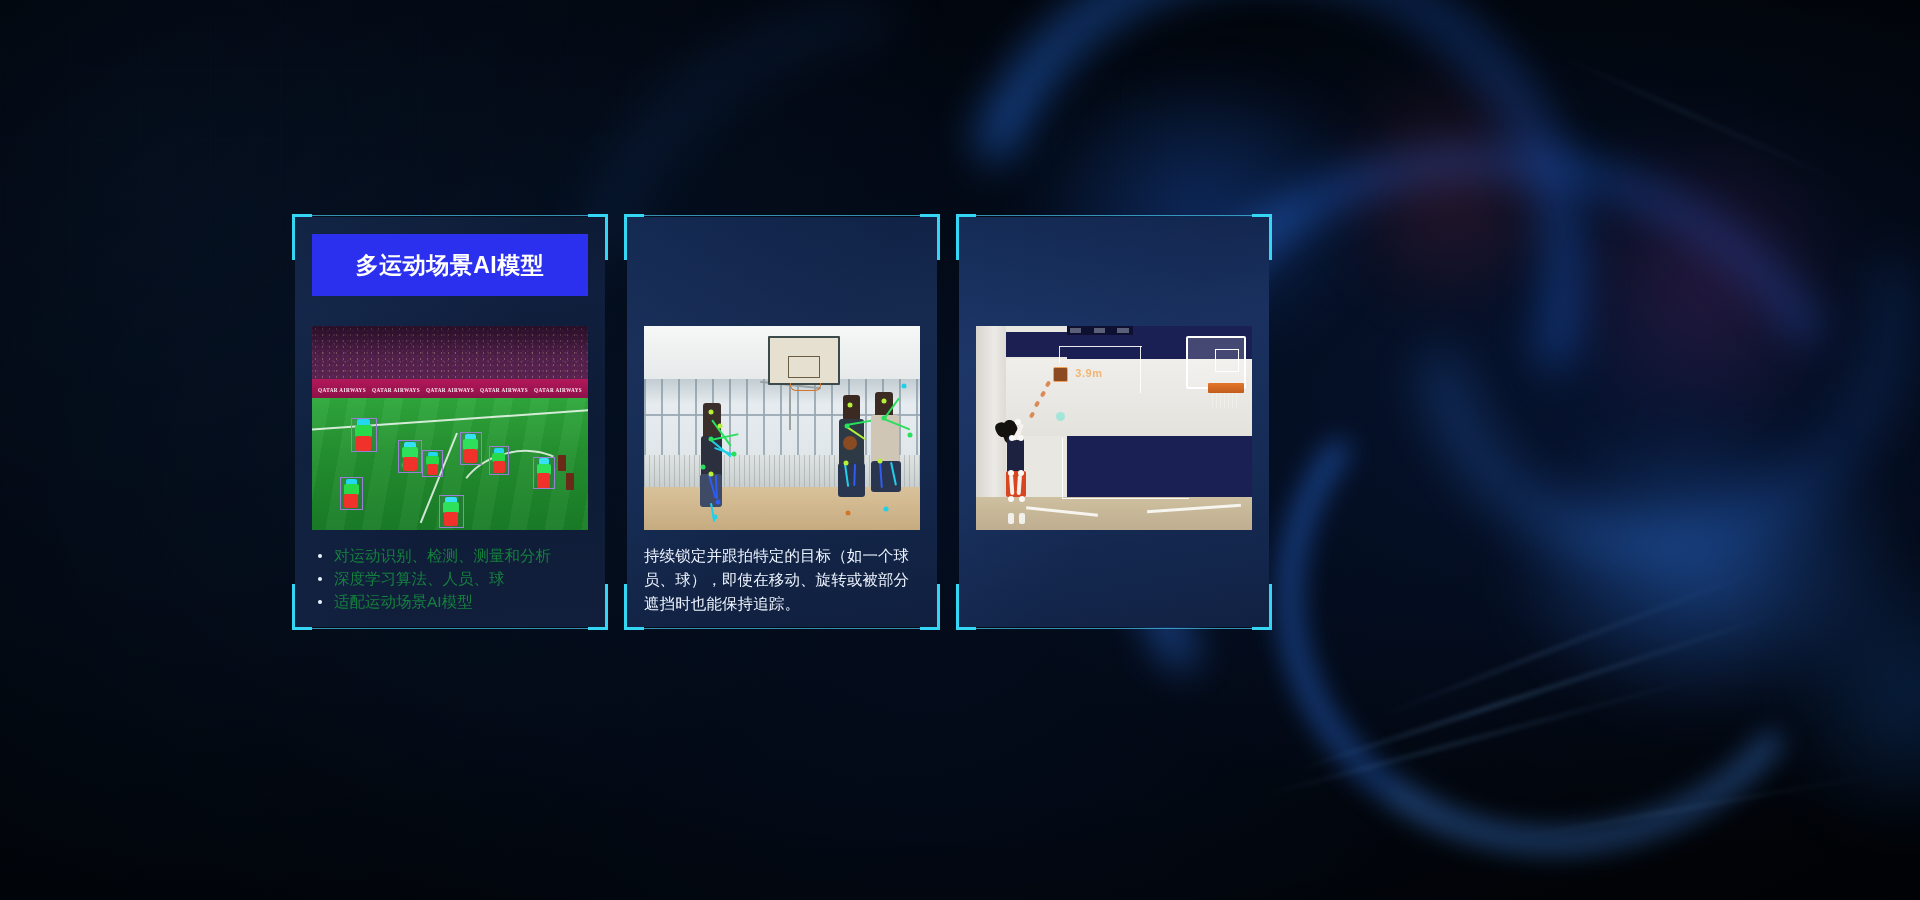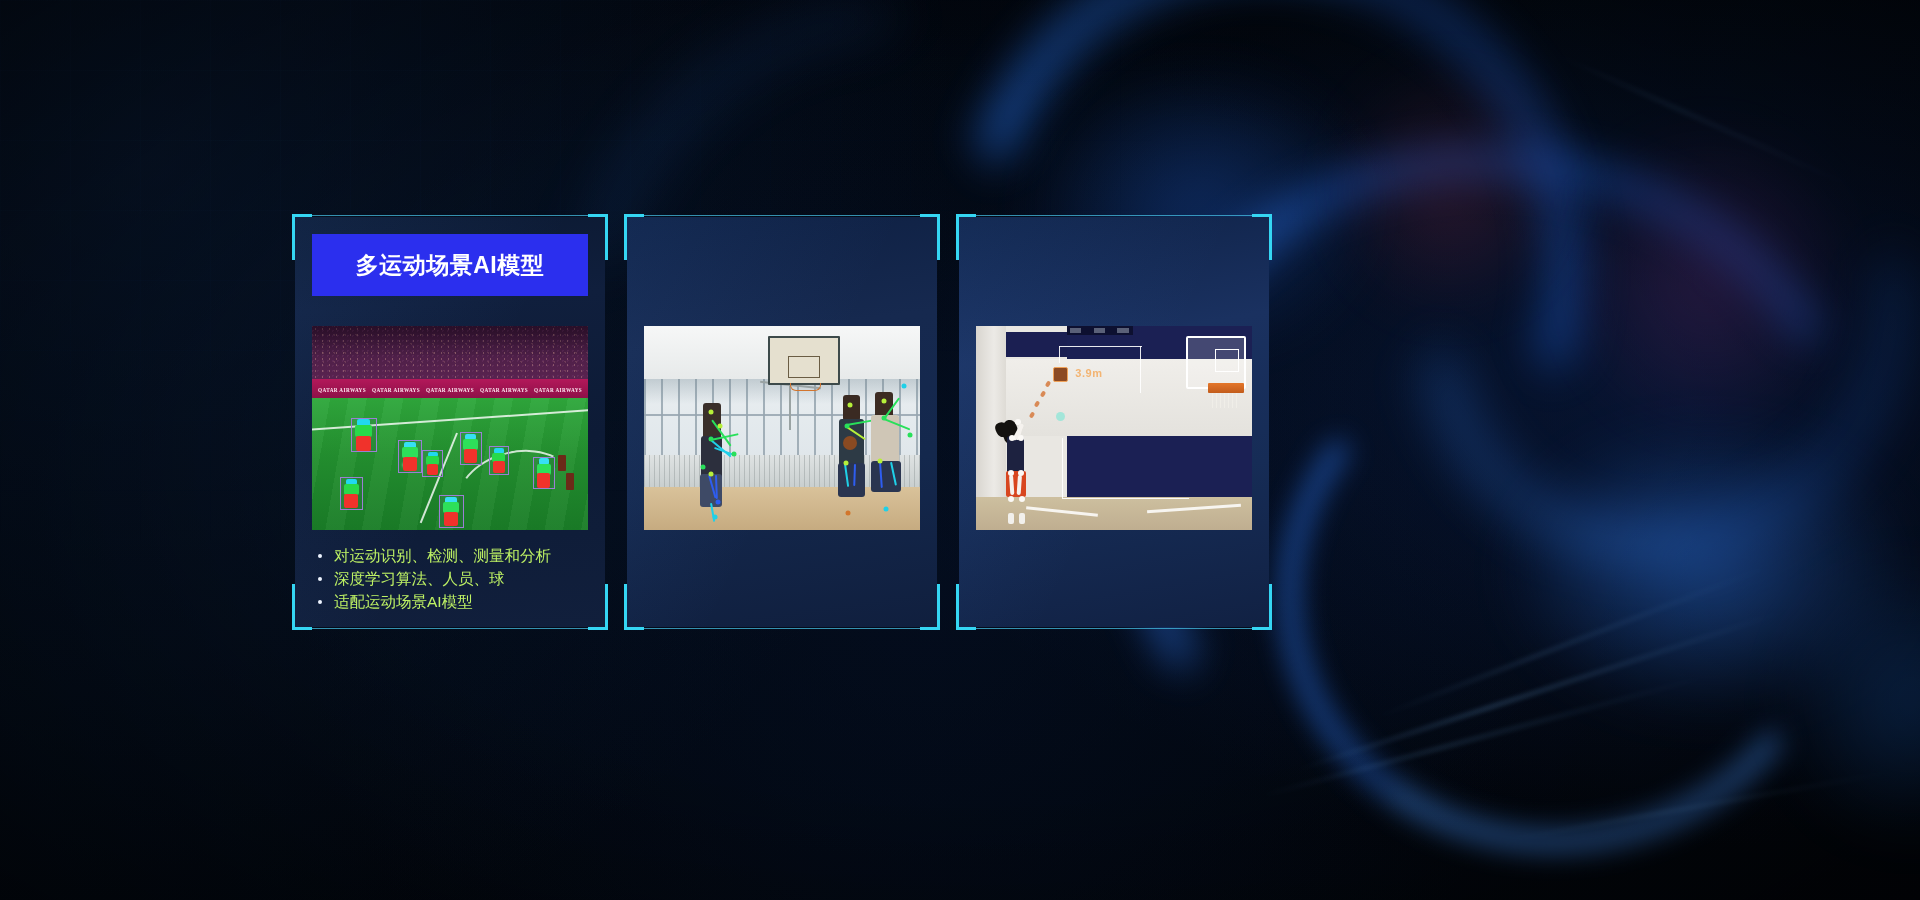--- a/index.html
+++ b/index.html
@@ -122,21 +122,21 @@
 
   .media {
     position:absolute; left:20px; right:20px; top:112px; height:204px;
     overflow:hidden; background:#07101f;
   }
   .card.c2 .media { top:112px; height:204px; }
 
   .body { position:absolute; left:20px; right:18px; top:330px; }
   .bullets { list-style:none; }
   .bullets li {
-    position:relative; padding-left:22px; color:#bef264;
+    position:relative; padding-left:22px; color:#15803d;
     font-size:15.5px; line-height:23px; margin-bottom:0px; white-space:nowrap;
   }
   .bullets li + li { margin-top:0px; }
   .bullets li::before {
     content:""; position:absolute; left:6px; top:10px;
     width:4px; height:4px; border-radius:50%; background:#eef4ff;
   }
   .para { color:#eef4ff; font-size:15.5px; line-height:24px; letter-spacing:.1px; }
   .card.c3 .body { top:322px; }
   .card.c3 .para { line-height:22.5px; }
@@ -479,20 +479,23 @@
             <span class="joint" style="left:74%; top:8%;  background:#1fd0e8;"></span>
             <span class="joint" style="left:84%; top:42%; background:#28e05a;"></span>
             <span class="joint" style="left:34%; top:60%; background:#b6f03a;"></span>
             <span class="joint" style="left:44%; top:94%; background:#1fd0e8;"></span>
           </div>
 
           <span class="p-body" style="left:72%; top:54%; width:14px; height:14px; border-radius:50%; background:#8a4a22;"></span>
         </div>
       </div>
 
+      <div class="body">
+        <p class="para">持续锁定并跟拍特定的目标（如一个球员、球），即使在移动、旋转或被部分遮挡时也能保持追踪。</p>
+      </div>
     </div>
   </div>
 
   <div class="card c3">
     <div class="panel"></div>
 
     <div class="bracket">
       <span class="edge-top"></span>
       <span class="edge-bot"></span>
       <i class="bk-tl-h"></i>

